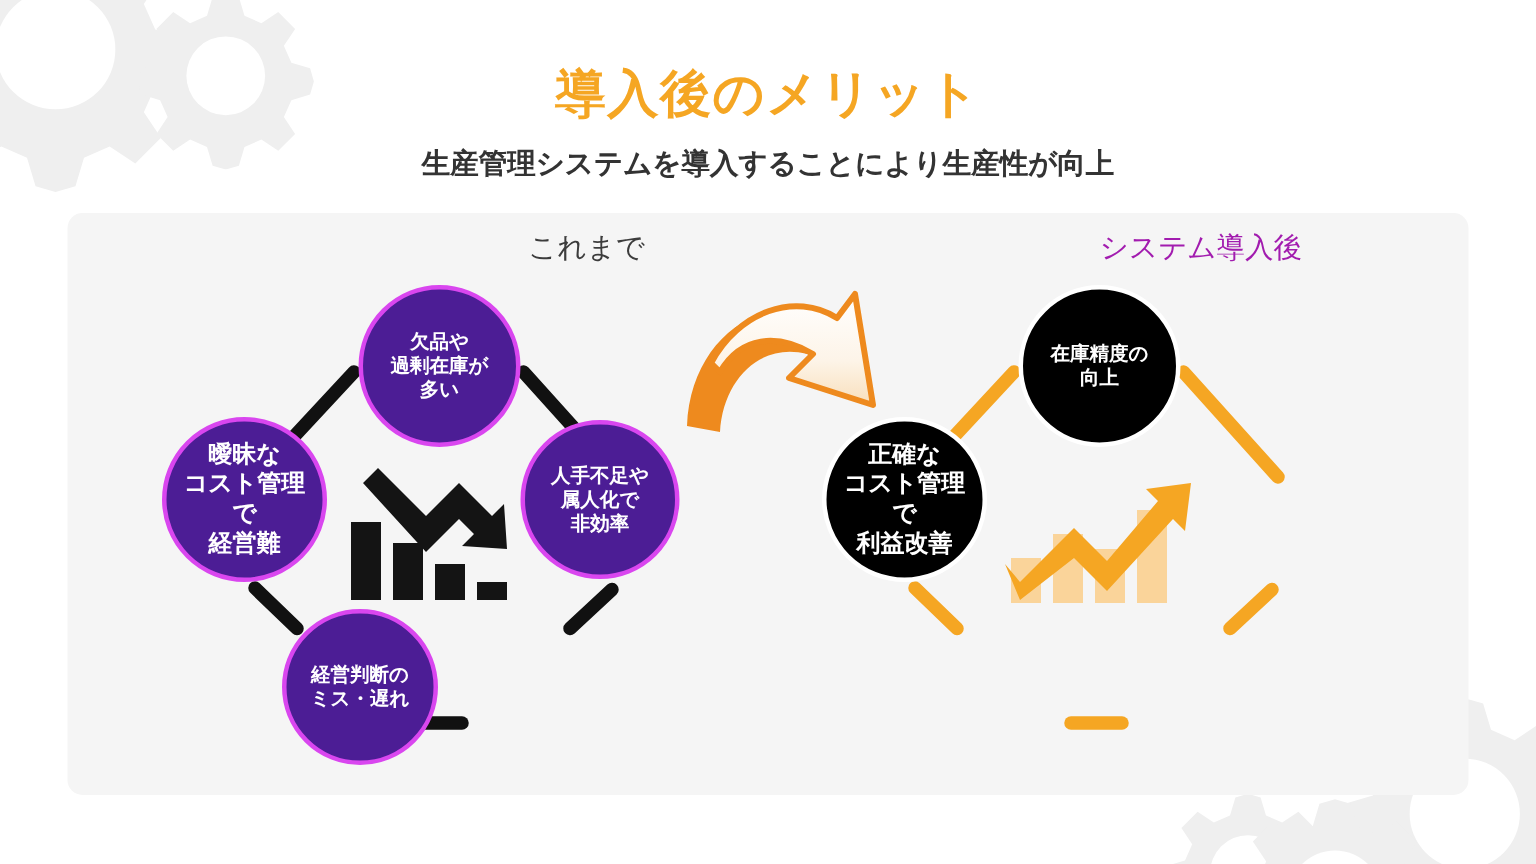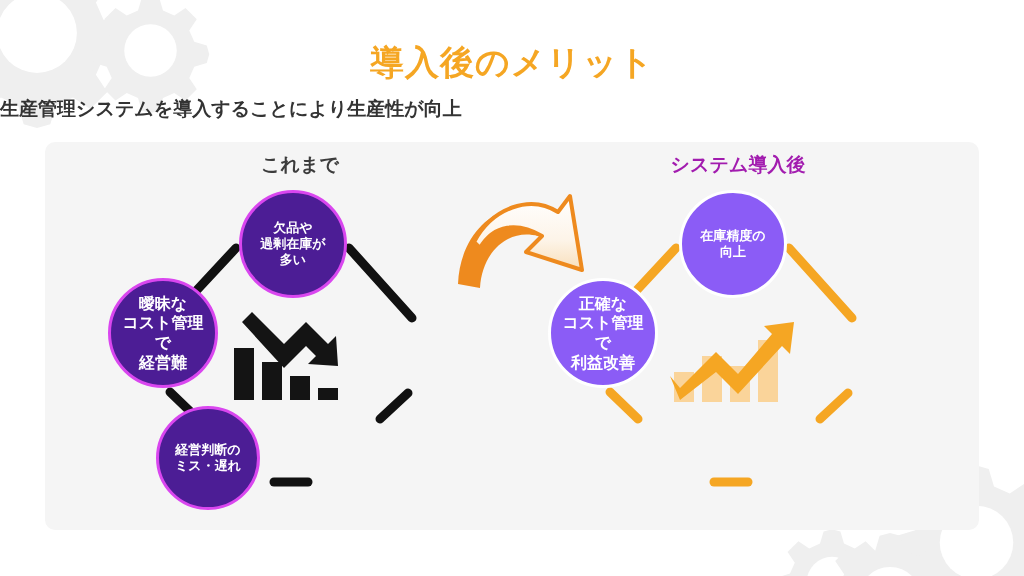--- a/index.html
+++ b/index.html
@@ -21,62 +21,63 @@
 
   
   .title {
     position: absolute; top: 40px; left: 0; width: 1024px;
     text-align: center;
     font-size: 34px; font-weight: bold; letter-spacing: 1px;
     color: #F5A623;
   }
   .subtitle {
     position: absolute; top: 96px; left: 0; width: 1024px;
+    text-align: center;
     font-size: 19px; font-weight: bold; color: #333333;
   }
 
   
   .panel {
     position: absolute; left: 45px; top: 142px;
     width: 934px; height: 388px;
     background: #F5F5F5; border-radius: 10px;
   }
 
   .col-label {
-    position: absolute; font-size: 19px; font-weight: bold;
-    width: 260px; text-align: center;
+    position: absolute; font-size: 19px; font-weight: normal;
+    width: 260px; text-align: right;
   }
   .col-label.left  { left: 170px; top: 152px; color: #3c3c3c; }
   .col-label.right { left: 608px; top: 152px; color: #a21caf; }
 
   
   .cycle { position: absolute; }
   .cycle.left  { left: 108px; top: 190px; width: 370px; height: 330px; }
   .cycle.right { left: 548px; top: 190px; width: 370px; height: 330px; }
 
   .node {
     position: absolute;
     border-radius: 50%;
     display: flex; align-items: center; justify-content: center;
     text-align: center;
     color: #ffffff;
     font-weight: bold;
     line-height: 1.22;
     z-index: 3;
   }
   .node.dark  { background: #4c1d95; border: 3px solid #d946ef; }
-  .node.amber { background: #8b5cf6; border: 3px solid #ffffff; }
+  .node.amber { background: #000000; border: 3px solid #ffffff; }
 
   .node-txt { display: block; padding: 0 4px; }
 
   
   .n-top    { width: 108px; height: 108px; left: 131px; top: 0px;   font-size: 13px; }
   .n-right  { width: 106px; height: 106px; left: 239px; top: 90px;  font-size: 13px; }
   .n-bright { width: 104px; height: 104px; left: 200px; top: 216px; font-size: 13px; }
-  .n-bleft  { width: 104px; height: 104px; left: 48px;  top: 216px; font-size: 13px; }
+  .n-bleft  { width: 104px; height: 104px; left: 80px;  top: 216px; font-size: 13px; }
   .n-left   { width: 110px; height: 110px; left: 0px;   top: 88px;  font-size: 16px; }
 
   .connectors { position: absolute; left: 0; top: 0; width: 370px; height: 330px; z-index: 1; }
 
   .center-icon { position: absolute; left: 120px; top: 110px; width: 130px; height: 110px; z-index: 2; }
 
   
   .transition-arrow { position: absolute; left: 452px; top: 186px; width: 150px; height: 115px; z-index: 5; }
 </style>
 </head>
@@ -133,20 +134,23 @@
         <rect x="34" y="62" width="20" height="38"></rect>
         <rect x="62" y="76" width="20" height="24"></rect>
         <rect x="90" y="88" width="20" height="12"></rect>
       </g>
       <path fill="#141414" d="M14 22 L24 12 L56 44 L78 22 L100 44 L108 36 L110 66 L80 64 L88 56 L78 46 L56 68 L14 22 Z"></path>
     </svg>
 
     <div class="node dark n-top">
       <span class="node-txt">欠品や<br>過剰在庫が<br>多い</span>
     </div>
+    <div class="node dark n-right">
+      <span class="node-txt">人手不足や<br>属人化で<br>非効率</span>
+    </div>
     <div class="node dark n-bleft">
       <span class="node-txt">経営判断の<br>ミス・遅れ</span>
     </div>
     <div class="node dark n-left">
       <span class="node-txt">曖昧な<br>コスト管理で<br>経営難</span>
     </div>
   </div>
 
   <svg class="transition-arrow" viewBox="0 0 150 115">
     <defs>

